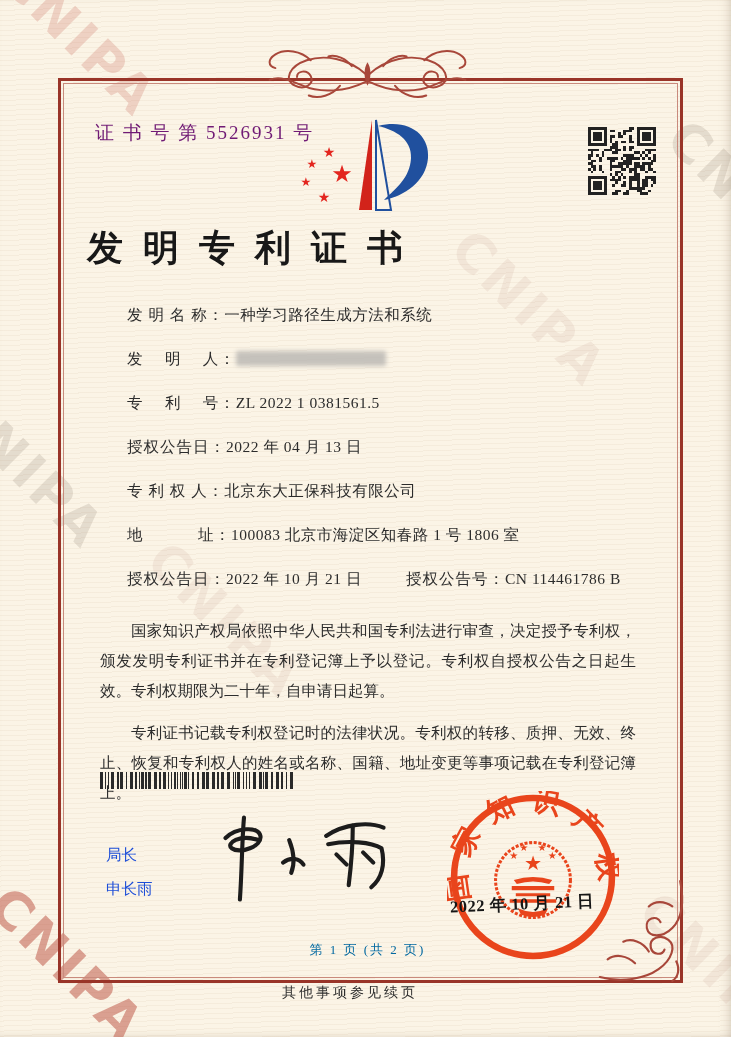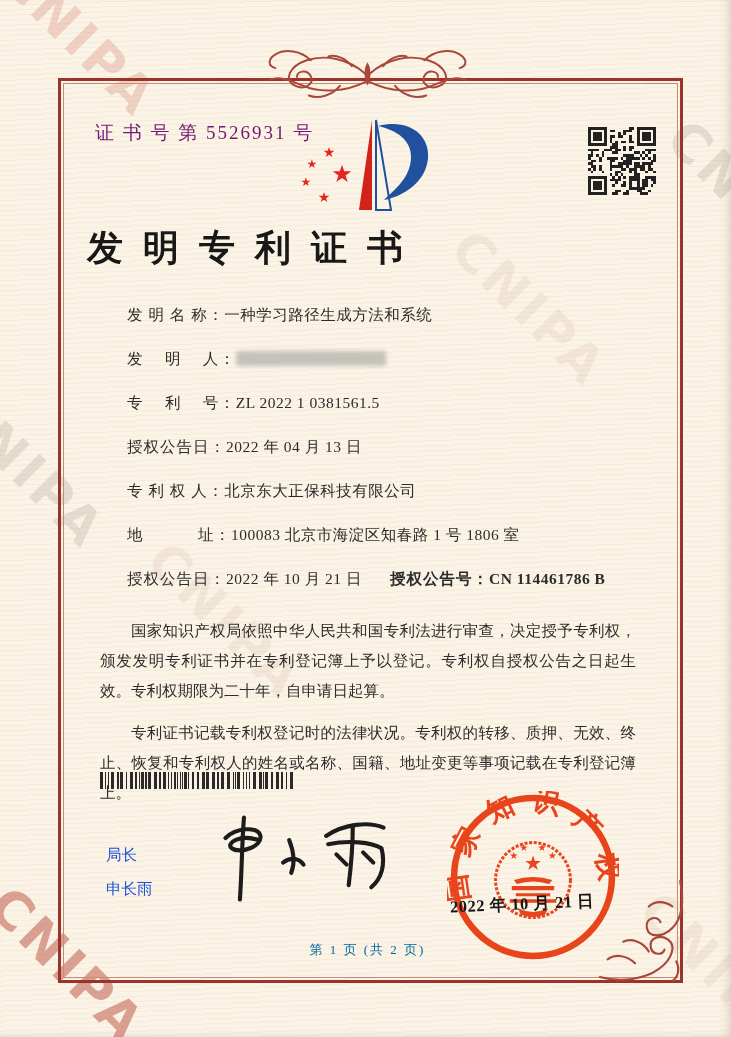--- a/index.html
+++ b/index.html
@@ -45,21 +45,21 @@
     letter-spacing:20px;text-indent:20px;margin-left:9px;
   }
   .fields{position:absolute;left:95px;top:305px;width:540px;z-index:3;font-size:15.5px;color:#2c2c2c;margin-left:32px;}
   .frow{position:relative;height:44px;line-height:20px;white-space:nowrap;}
   .flabel{display:inline-block;min-width:92px;letter-spacing:1px;}
   .fvalue{letter-spacing:.5px;}
   .redacted{
     display:inline-block;width:150px;height:15px;vertical-align:-2px;
     background:#b4b2af;border-radius:2px;filter:blur(2px);opacity:.75;
   }
-  .fpair2{position:absolute;left:263px;top:0;font-weight:bold;}
+  .fpair2{position:absolute;left:279px;top:0;}
   .body-text{
     position:absolute;left:88px;top:604px;width:560px;z-index:3;
     font-size:15.5px;line-height:30px;color:#2d2d2d;text-align:justify;
   }
   .body-text p{margin:12px;text-indent:2em;}
   .barcode{position:absolute;left:100px;top:772px;z-index:3;}
   .director{position:absolute;left:106px;top:838px;z-index:3;font-size:15.5px;color:#1d4ed8;line-height:34px;}
   .signature{position:absolute;left:205px;top:808px;z-index:3;}
   .seal{position:absolute;left:447px;top:791px;z-index:4;opacity:.93;}
   .seal-date{
@@ -467,14 +467,15 @@
       <path d="M66,88 Q85,82 104,88 L101,92 Q85,87 69,92 Z"></path>
       <path d="M64,94 h42 v4 h-42 z M68,101 h34 v3 h-34 z M62,107 h46 v3.5 h-46 z"></path>
       <path d="M70,116 q15,7 30,0 l-3,6 q-12,5 -24,0 z"></path>
       <circle cx="85" cy="88" r="37" fill="none" stroke="#e8380d" stroke-width="3" stroke-dasharray="3 1.6"></circle>
     </g>
   </svg>
 
   <div class="seal-date">2022 年 10 月 21 日</div>
 
   <div class="page-info">第 1 页 (共 2 页)</div>
+  <div class="note">其他事项参见续页</div>
 
 </div>
 
 </body></html>

